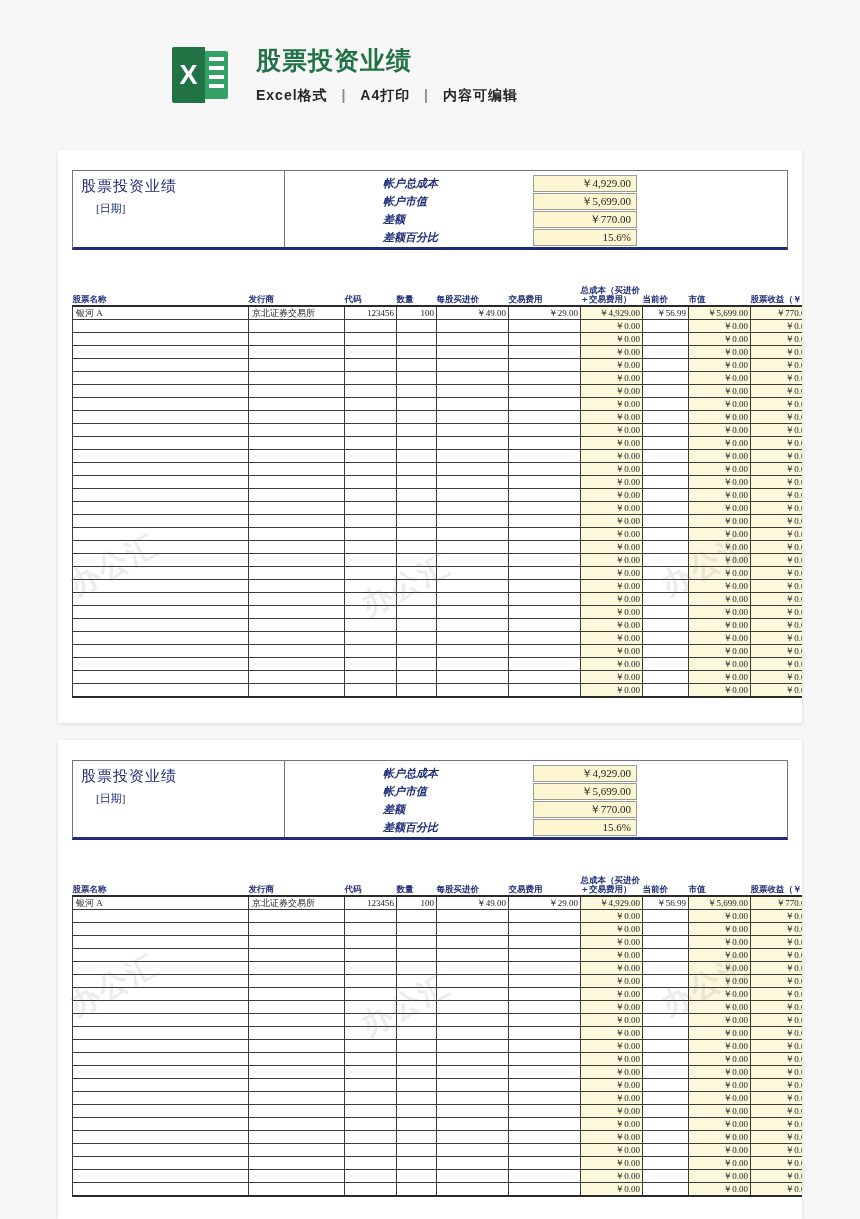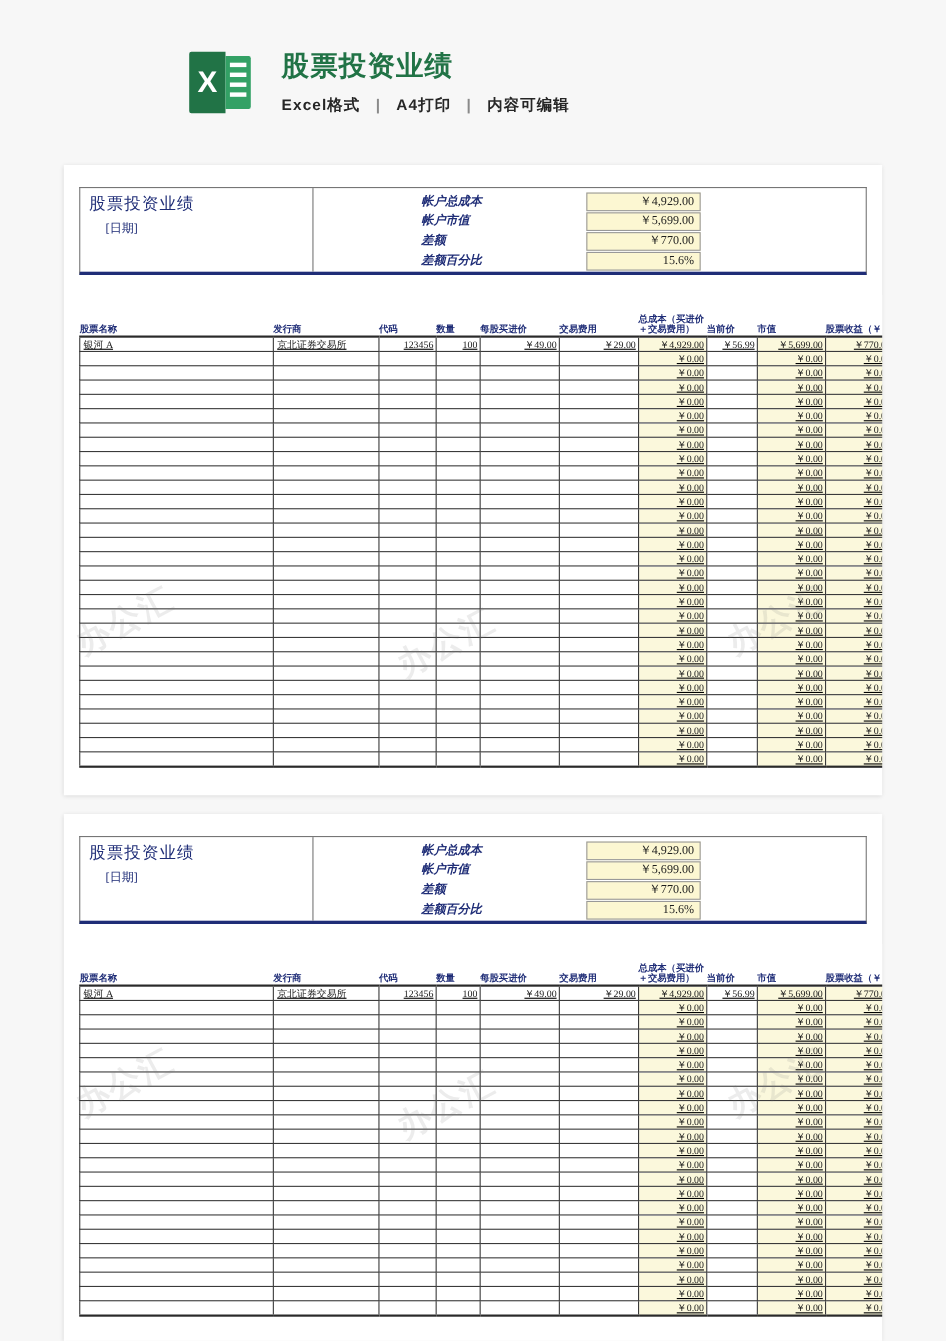--- a/index.html
+++ b/index.html
@@ -151,21 +151,21 @@
     color: #1f2d77;
     font: bold 8.5px/1.12 "Liberation Serif", serif;
     vertical-align: bottom;
     text-align: left;
     padding-bottom: 2px;
     border: none;
     background: #fff;
   }
   thead tr { height: 38px; }
 
-  tbody tr { height: 12.85px; text-decoration: underline; }
+  tbody tr { height: 12.85px; }
   tbody td {
     border: 1px solid #3a3a3a;
     font: 9px/12px "Liberation Serif", serif;
     color: #1a1a1a;
     height: 12.85px;
     overflow: hidden;
     white-space: nowrap;
   }
   tbody td.num { text-align: right; padding-right: 2px; }
   tbody td.txt { text-align: left;  padding-left: 3px; }

